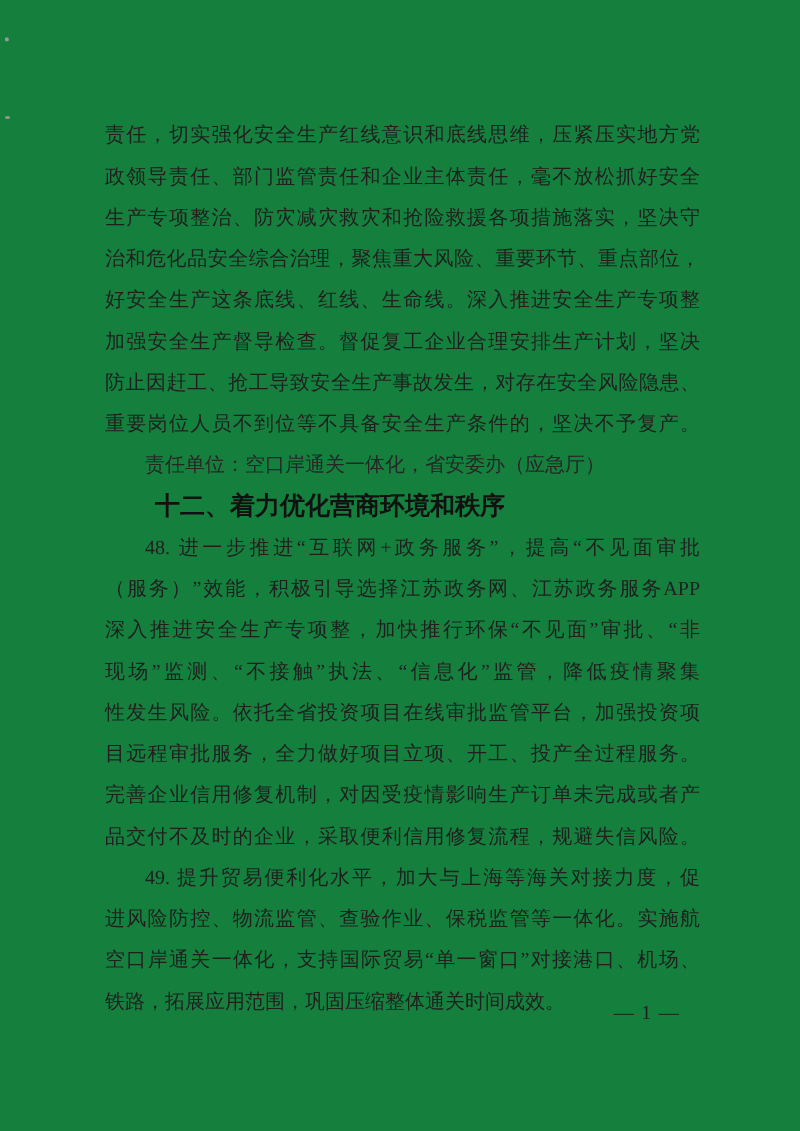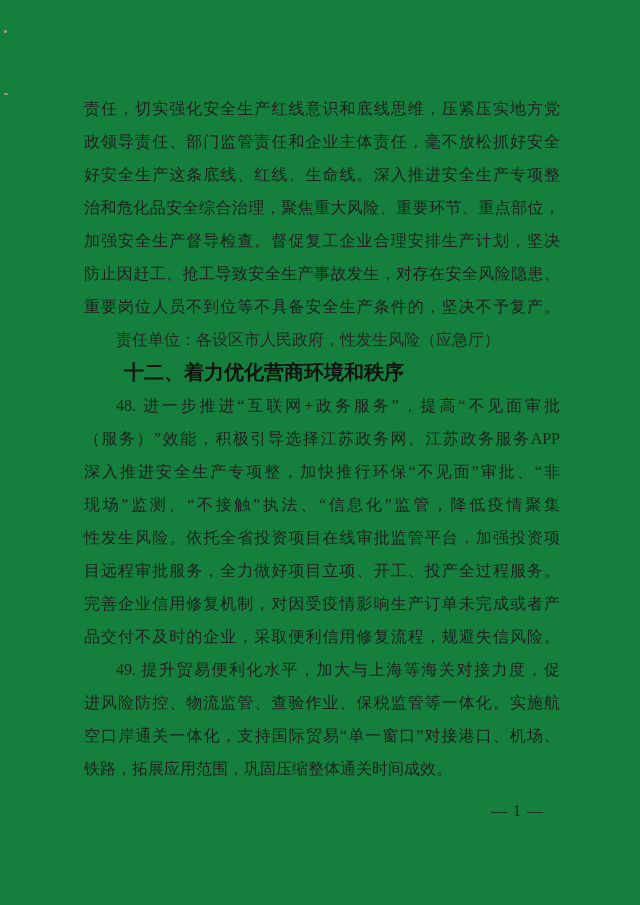--- a/index.html
+++ b/index.html
@@ -61,26 +61,27 @@
   .speck.s1 { left: 4px; top: 30px; width: 3px; height: 3px; }
   .speck.s2 { left: 4px; top: 93px; width: 4px; height: 2px; }
 </style>
 </head>
 <body>
 
 <div class="page">
   <div class="text-block">
       <div class="line full">责任，切实强化安全生产红线意识和底线思维，压紧压实地方党</div>
       <div class="line full">政领导责任、部门监管责任和企业主体责任，毫不放松抓好安全</div>
+      <div class="line full">生产专项整治、防灾减灾救灾和抢险救援各项措施落实，坚决守</div>
+      <div class="line full">治和危化品安全综合治理，聚焦重大风险、重要环节、重点部位，</div>
       <div class="line full">好安全生产这条底线、红线、生命线。深入推进安全生产专项整</div>
-      <div class="line full">治和危化品安全综合治理，聚焦重大风险、重要环节、重点部位，</div>
       <div class="line full">加强安全生产督导检查。督促复工企业合理安排生产计划，坚决</div>
       <div class="line full">防止因赶工、抢工导致安全生产事故发生，对存在安全风险隐患、</div>
       <div class="line full">重要岗位人员不到位等不具备安全生产条件的，坚决不予复产。</div>
-      <div class="line kaiti indent short">责任单位：各设区市人民政府，性发生风险（应急厅）</div>
+      <div class="line kaiti indent short">责任单位：空口岸通关一体化，省安委办（应急厅）</div>
       <div class="line heading indent short">十二、着力优化营商环境和秩序</div>
       <div class="line indent full">48. 进一步推进“互联网+政务服务”，提高“不见面审批</div>
       <div class="line full">（服务）”效能，积极引导选择江苏政务网、江苏政务服务APP</div>
       <div class="line full">深入推进安全生产专项整，加快推行环保“不见面”审批、“非</div>
       <div class="line full">现场”监测、“不接触”执法、“信息化”监管，降低疫情聚集</div>
       <div class="line full">性发生风险。依托全省投资项目在线审批监管平台，加强投资项</div>
       <div class="line full">目远程审批服务，全力做好项目立项、开工、投产全过程服务。</div>
       <div class="line full">完善企业信用修复机制，对因受疫情影响生产订单未完成或者产</div>
       <div class="line full">品交付不及时的企业，采取便利信用修复流程，规避失信风险。</div>
       <div class="line indent full">49. 提升贸易便利化水平，加大与上海等海关对接力度，促</div>

